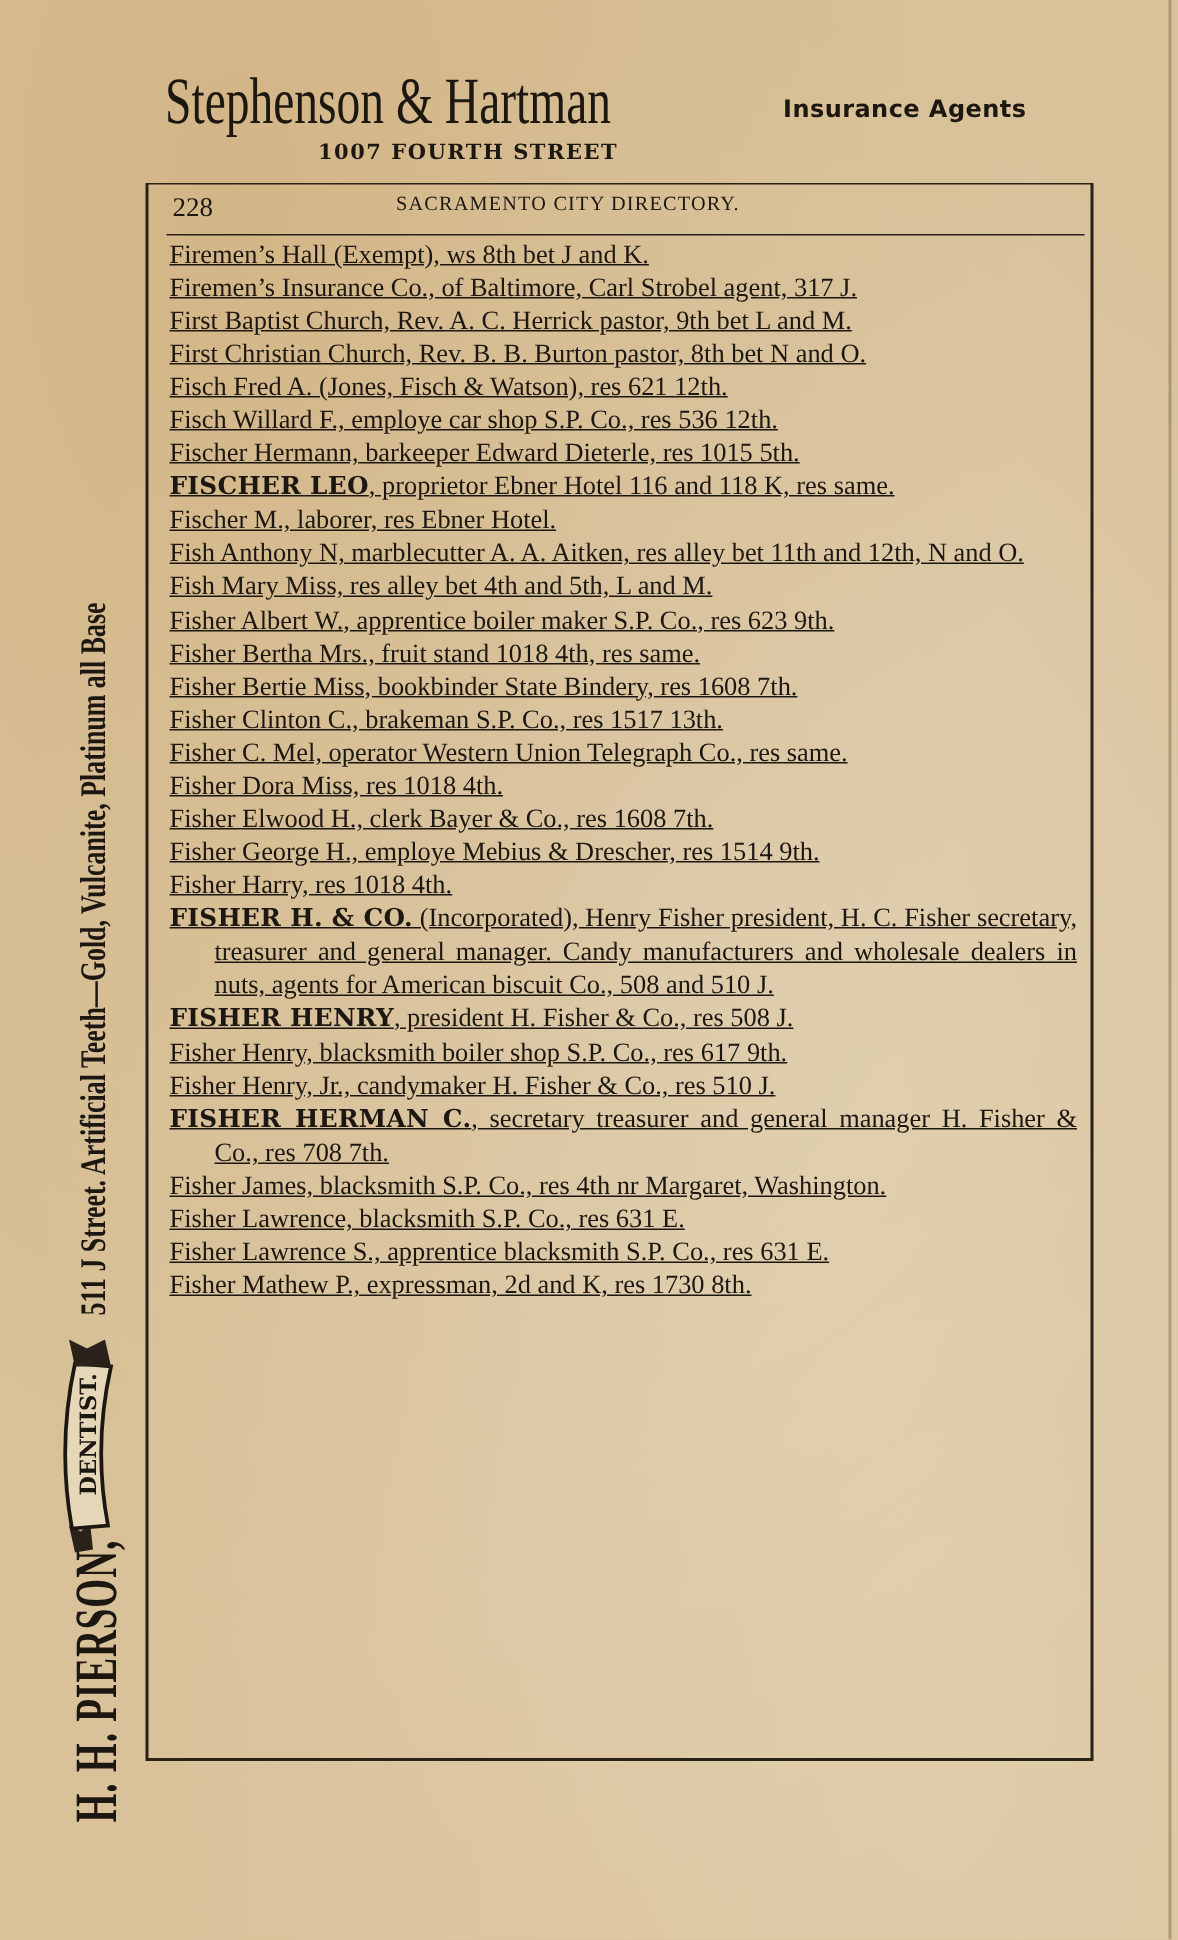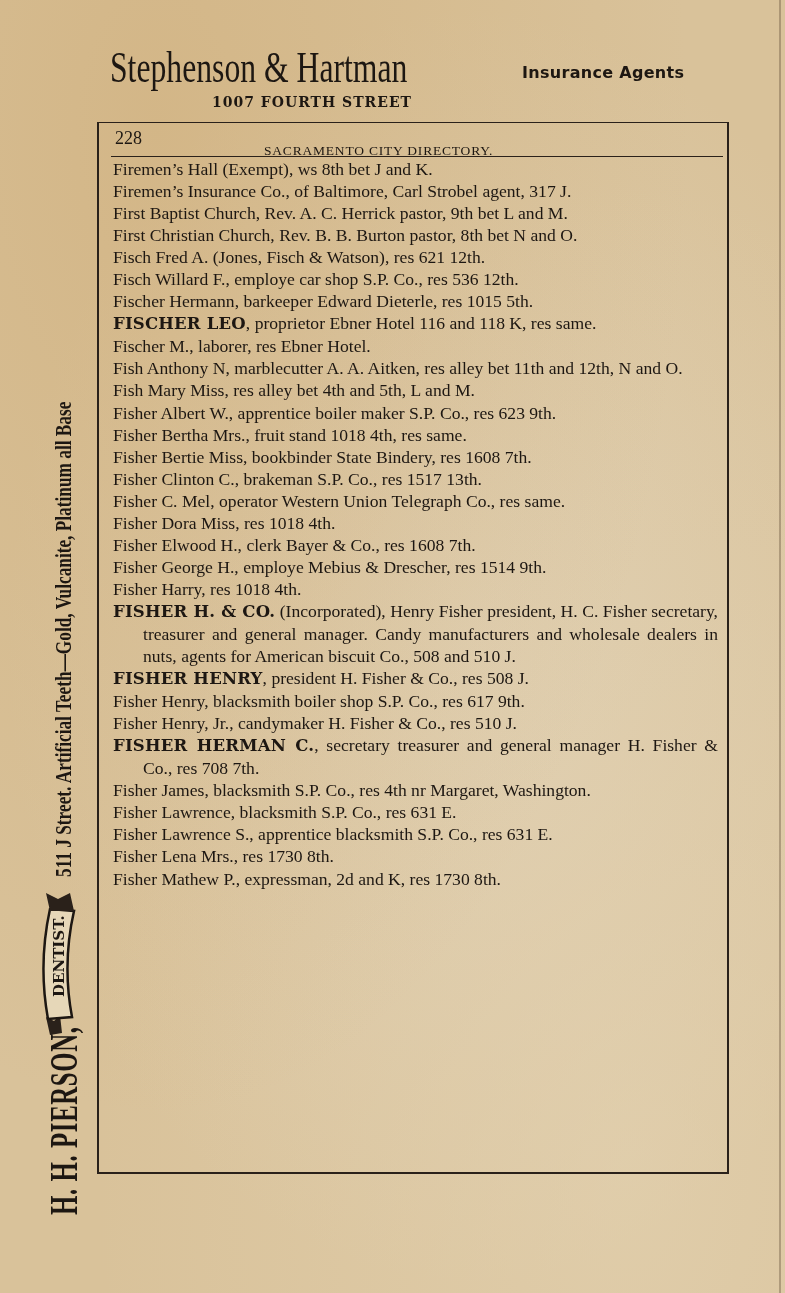--- a/index.html
+++ b/index.html
@@ -42,33 +42,33 @@
     border-left: 2px solid #2a211a; border-right: 2px solid #2a211a;
     border-bottom: 2px solid #2a211a; border-top: 1.5px solid #2a211a;
     box-sizing: border-box;
   }
   .running-head {
     position: absolute; left: 114px; top: 128px; width: 600px; height: 26px;
     font-size: 17px; white-space: nowrap;
   }
   .page-number { position: absolute; left: 1px; top: 0; font-size: 18px; }
   .directory-title {
-    position: absolute; left: 150px; top: 15px; font-size: 13.5px; letter-spacing: 0.8px;
+    position: absolute; left: 150px; top: 0; font-size: 13.5px; letter-spacing: 0.8px;
   }
   .head-rule {
     position: absolute; left: 111px; top: 156px; width: 612px; height: 1px;
     background: #2a211a;
   }
   .entries {
     position: absolute; left: 113px; top: 158px; width: 605px;
     font-size: 17.6px; line-height: 22.05px;
   }
   .entry {
     text-align: justify; text-align-last: left;
-    padding-left: 30px; text-indent: -30px;
+    padding-left: 30px; text-indent: -30px; text-decoration: underline;
   }
   .entry .bold-name {
     font-family: "DejaVu Serif", serif; font-weight: bold; font-size: 16.5px; letter-spacing: 0.2px;
   }
 
   
   .side-ad {
     position: absolute; left: 38px; top: 1215px;
     transform: rotate(-90deg); transform-origin: left top;
     white-space: nowrap; display: flex; align-items: center;
@@ -129,21 +129,20 @@
     <div class="entry"><span>Fisher George H., employe Mebius &amp; Drescher, res 1514 9th.</span></div>
     <div class="entry"><span>Fisher Harry, res 1018 4th.</span></div>
     <div class="entry"><span class="bold-name">FISHER H. &amp; CO.</span><span> (Incorporated), Henry Fisher president, H. C. Fisher secretary, treasurer and general manager. Candy manufacturers and wholesale dealers in nuts, agents for American biscuit Co., 508 and 510 J.</span></div>
     <div class="entry"><span class="bold-name">FISHER HENRY</span><span>, president H. Fisher &amp; Co., res 508 J.</span></div>
     <div class="entry"><span>Fisher Henry, blacksmith boiler shop S.P. Co., res 617 9th.</span></div>
     <div class="entry"><span>Fisher Henry, Jr., candymaker H. Fisher &amp; Co., res 510 J.</span></div>
     <div class="entry"><span class="bold-name">FISHER HERMAN C.</span><span>, secretary treasurer and general manager H. Fisher &amp; Co., res 708 7th.</span></div>
     <div class="entry"><span>Fisher James, blacksmith S.P. Co., res 4th nr Margaret, Washington.</span></div>
     <div class="entry"><span>Fisher Lawrence, blacksmith S.P. Co., res 631 E.</span></div>
     <div class="entry"><span>Fisher Lawrence S., apprentice blacksmith S.P. Co., res 631 E.</span></div>
-    <div class="entry"><span>Fisher Lena Mrs., res 1730 8th.</span></div>
     <div class="entry"><span>Fisher Mathew P., expressman, 2d and K, res 1730 8th.</span></div>
   </div>
 
 <div class="side-ad">
   <span class="side-name">H. H. PIERSON,</span>
   <span class="dentist-banner">
     <svg width="150" height="46" viewBox="0 0 150 46">
       <path d="M4 10 L22 6 L18 14 L24 20 L6 22 Z" fill="#2a211a"></path>
       <path d="M20 8 Q75 -2 130 10 L128 34 Q75 22 22 32 Z" fill="#e6d7b8" stroke="#1d1712" stroke-width="2.5"></path>
       <path d="M128 10 L146 6 L140 18 L146 30 L128 34 Z" fill="#2a211a"></path>

